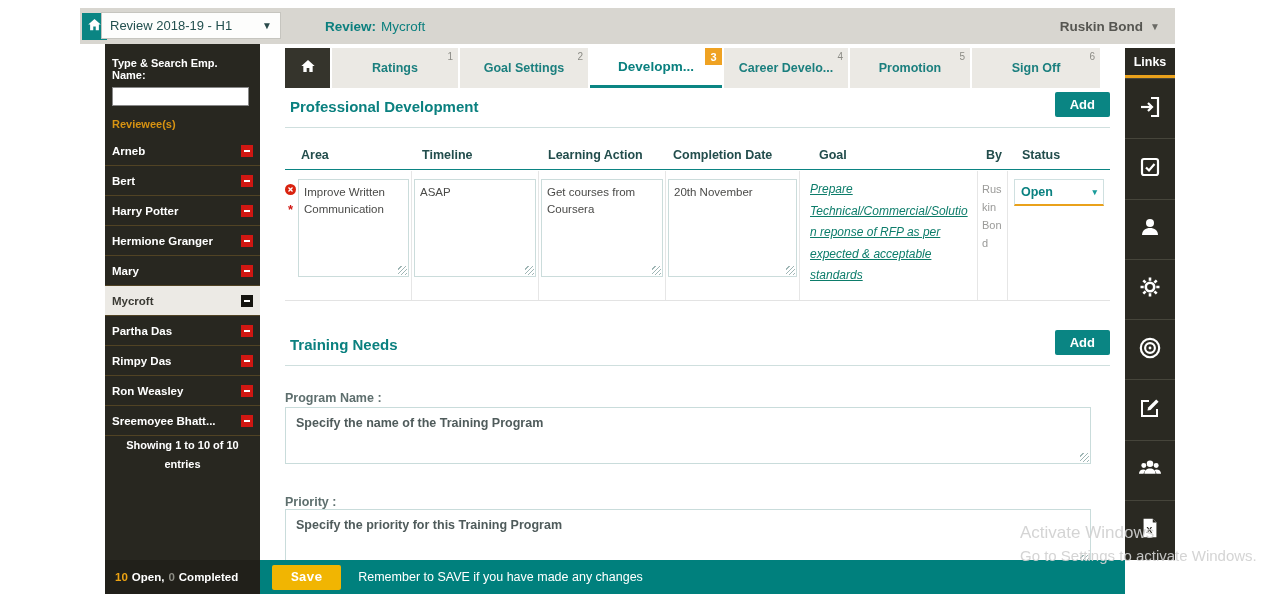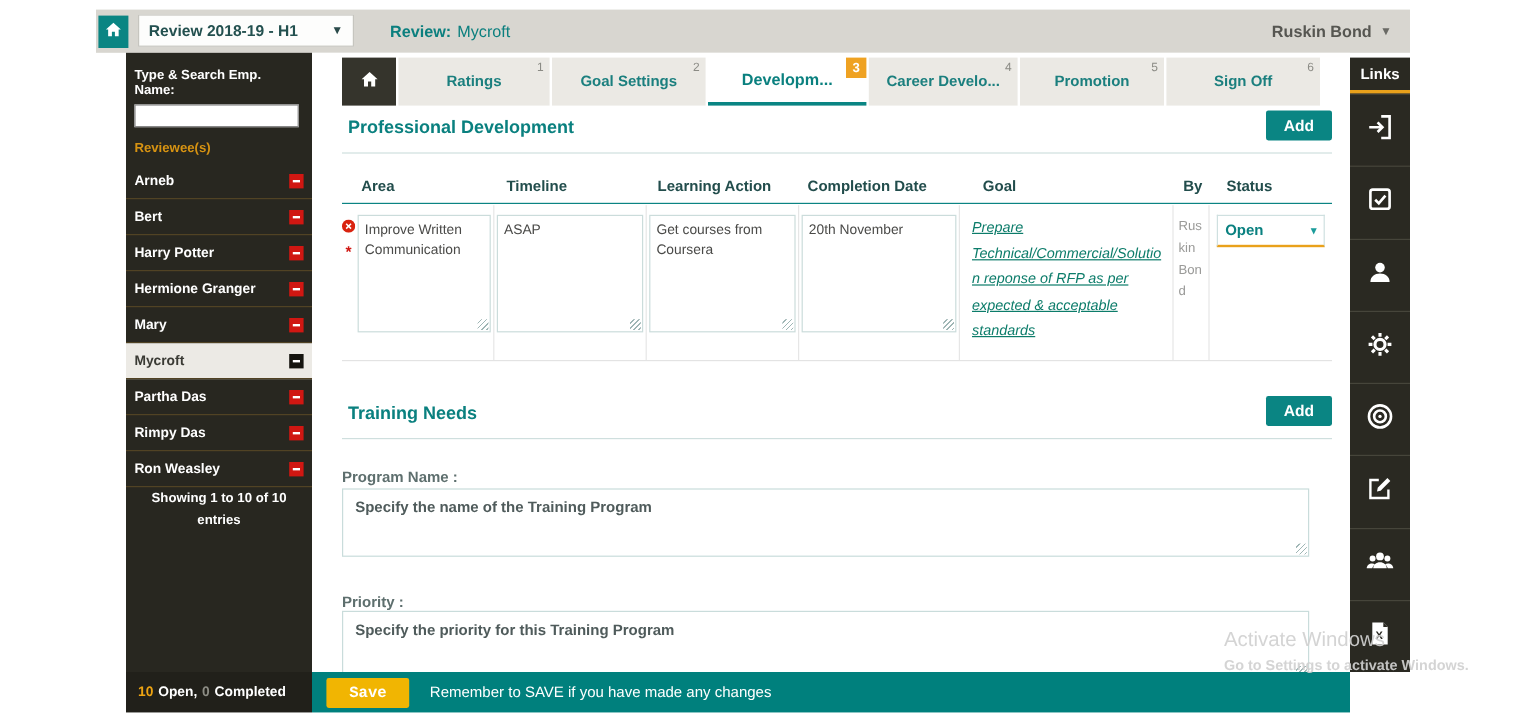--- a/index.html
+++ b/index.html
@@ -3,23 +3,23 @@
 <meta charset="utf-8">
 <style>
   * { margin:0; padding:0; box-sizing:border-box; }
   body { font-family:"Liberation Sans", sans-serif; background:#fff; }
   #app { position:relative; width:1280px; height:594px; background:#fff; overflow:hidden; }
 
   
   .topbar { position:absolute; left:80px; top:8px; width:1095px; height:36px; background:#d8d6d0; }
   .home-btn { position:absolute; left:2px; top:5px; width:25px; height:27px; background:#0a8583;
     display:flex; align-items:center; justify-content:center; cursor:pointer; }
-  .review-select { position:absolute; left:35px; top:4px; width:180px; height:27px; background:#fdfdfc;
+  .review-select { position:absolute; left:21px; top:4px; width:180px; height:27px; background:#fdfdfc;
     border:1px solid #c6c5bf; display:flex; align-items:center; justify-content:space-between;
-    padding:0 8px; color:#23504f; font-weight:bold; font-size:13px; cursor:pointer; }
+    padding:0 8px; color:#23504f; font-weight:normal; font-size:13px; cursor:pointer; }
   .review-select .caret { font-size:10px; color:#2a4a4a; }
   .review-title { position:absolute; left:245px; top:0; height:36px; display:flex; align-items:center;
     color:#0b7f7e; font-size:13.5px; gap:5px; }
   .review-title .lbl { font-weight:bold; }
   .user-menu { position:absolute; right:15px; top:0; height:36px; display:flex; align-items:center;
     gap:7px; color:#565651; font-weight:bold; font-size:13.5px; cursor:pointer; }
   .user-menu .caret { font-size:10px; color:#6a6a65; }
 
   
   .lsidebar { position:absolute; left:105px; top:44px; width:155px; height:516px; background:#282720; }
@@ -113,21 +113,21 @@
     display:flex; align-items:center; }
   .save-btn { margin-left:12px; background:#f1b502; color:#fff; border:none; font-weight:bold;
     font-size:13px; padding:5px 19px; border-radius:2px; cursor:pointer;
     font-family:Liberation Mono, monospace; }
   .bbar-msg { margin-left:17px; color:#fff; font-size:12.5px; }
 
   
   .watermark { position:absolute; left:1020px; top:523px; z-index:50; pointer-events:none;
     color:rgba(208,208,208,0.92); white-space:nowrap; }
   .watermark .l1 { font-size:17px; }
-  .watermark .l2 { font-size:12px; margin-top:4px;font-weight:bold; }
+  .watermark .l2 { font-size:15px; margin-top:4px; }
 </style>
 </head>
 <body>
 
 <div id="app">
 
   <div class="topbar">
     <div class="home-btn">
       <span>
         <svg viewBox="0 0 24 24" width="15" height="15">
@@ -182,20 +182,24 @@
       <div class="emp">
           <span>Partha Das</span>
           <span class="emp-flag"></span>
         </div>
       <div class="emp">
           <span>Rimpy Das</span>
           <span class="emp-flag"></span>
         </div>
       <div class="emp">
           <span>Ron Weasley</span>
+          <span class="emp-flag"></span>
+        </div>
+      <div class="emp">
+          <span>Sreemoyee Bhatt...</span>
           <span class="emp-flag"></span>
         </div>
     </div>
 
     <div class="showing">Showing 1 to 10 of 10 entries</div>
   </div>
 
   <div class="lfooter">
     <span class="oc">10</span>
     <span class="w">Open,</span>

